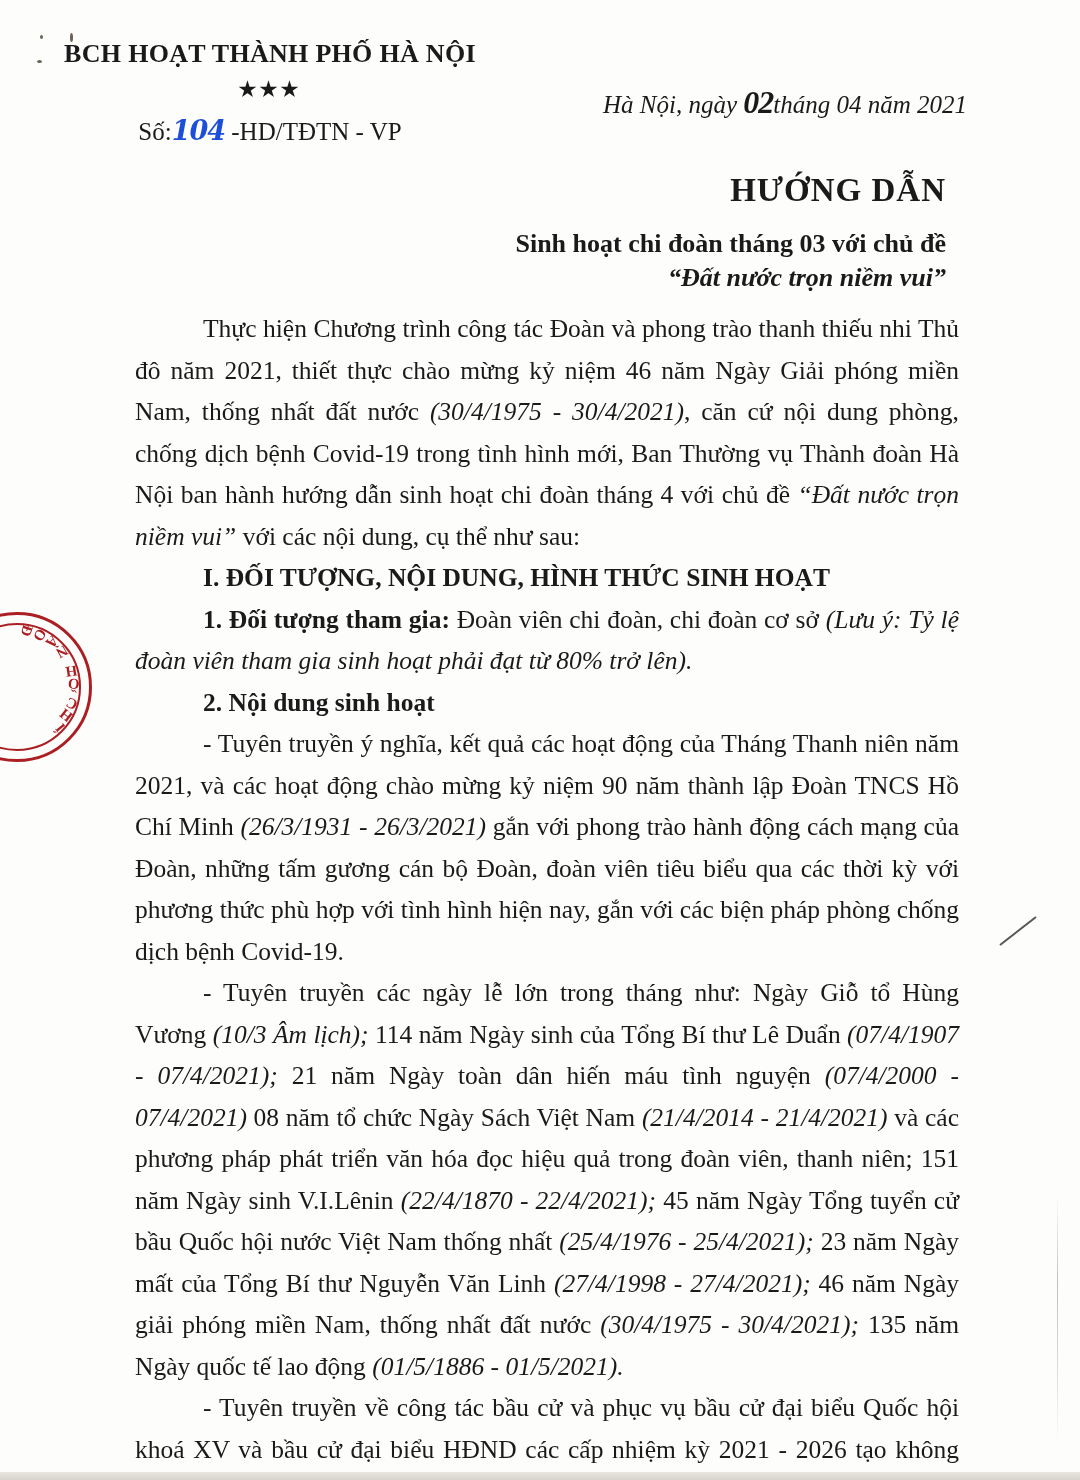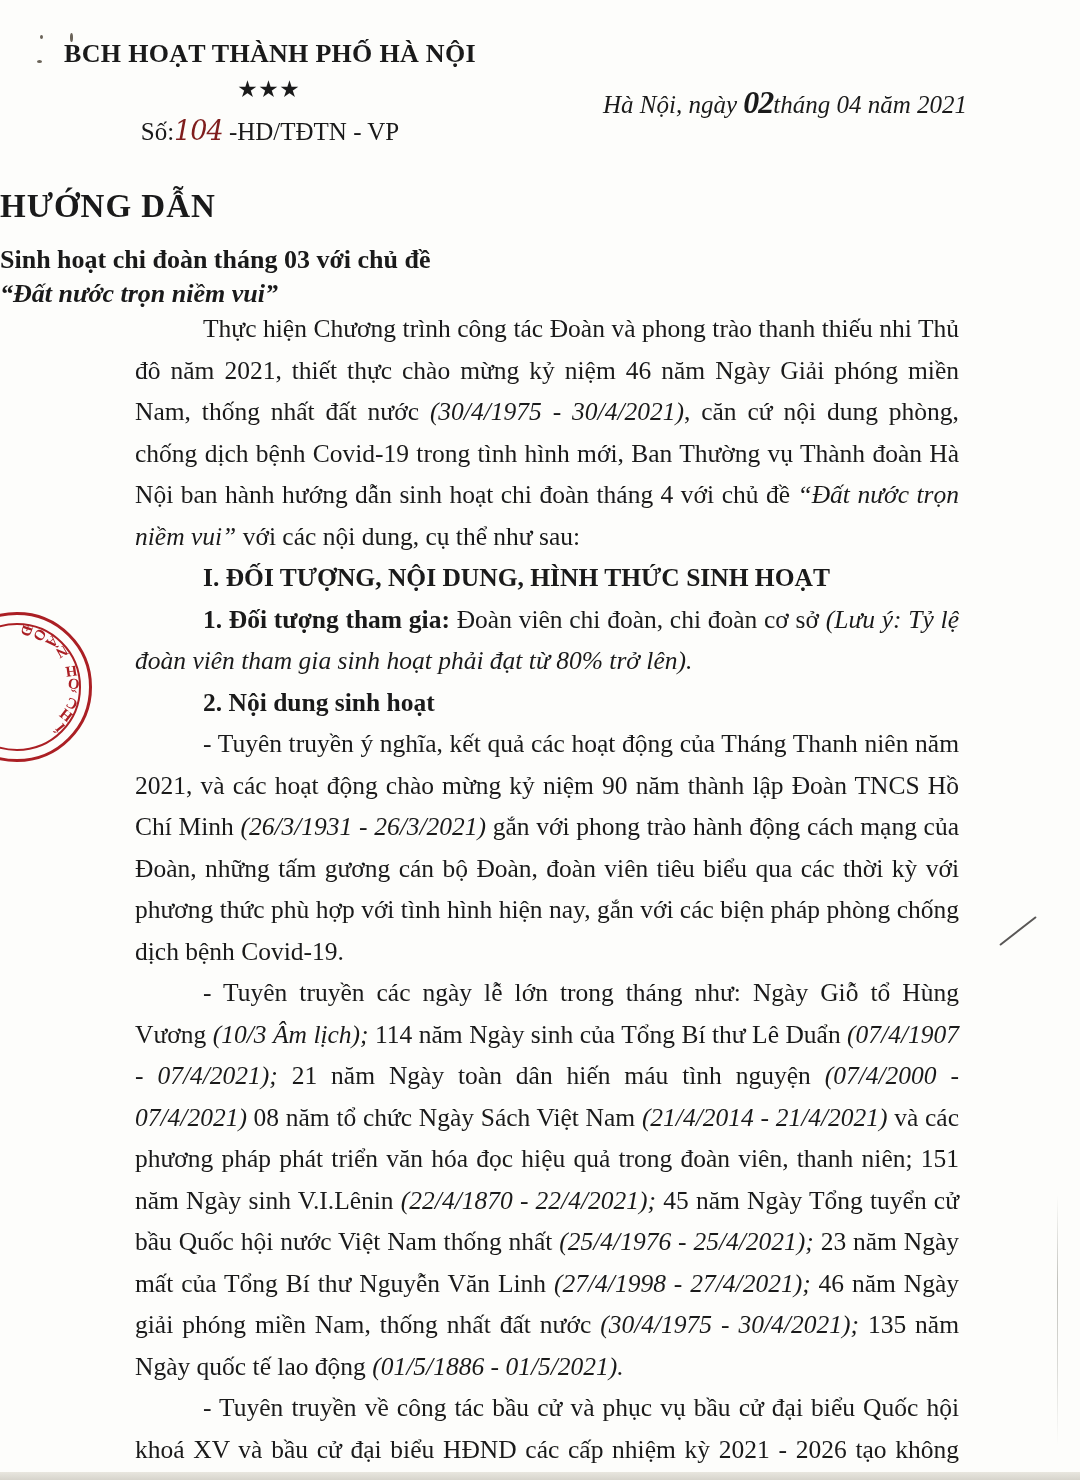--- a/index.html
+++ b/index.html
@@ -86,46 +86,46 @@
     font-weight: bold;
   }
   .doc-number {
     font-size: 25px;
     margin-top: 14px;
     white-space: nowrap;
   }
   .handwritten {
     font-family: "DejaVu Serif", serif;
     font-style: italic;
-    font-weight: normal;
+    font-weight: bold;
     font-size: 27px;
     letter-spacing: -1px;
-    color: #7f1d1d;
+    color: #1d4ed8;
   }
   .date-line {
     font-size: 25px;
     font-style: italic;
     margin-top: 46px;
     white-space: nowrap;
   }
   .hw-date {
     font-family: Liberation Serif, serif;
     font-style: italic;
     font-weight: bold;
     font-size: 32px;
     letter-spacing: -1px;
   }
 
   
   .titles {
     position: absolute;
-    top: 188px;
+    top: 172px;
     left: 0;
     width: 946px;
-    text-align: left;
+    text-align: right;
   }
   .doc-title {
     font-size: 33px;
     font-weight: bold;
     letter-spacing: 1px;
   }
   .doc-subtitle {
     font-size: 26px;
     font-weight: bold;
     margin-top: 20px;

